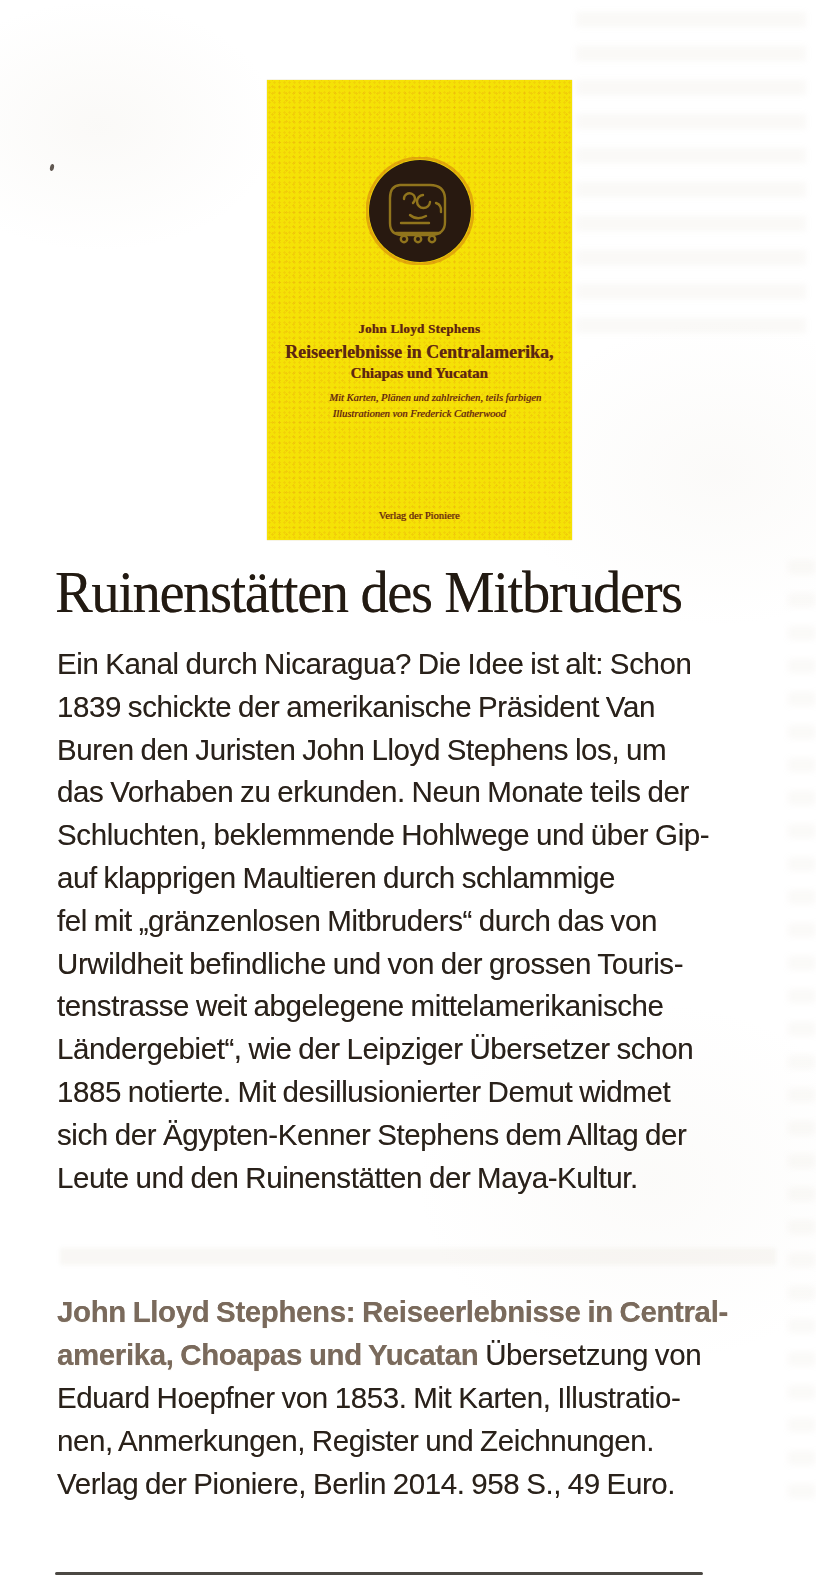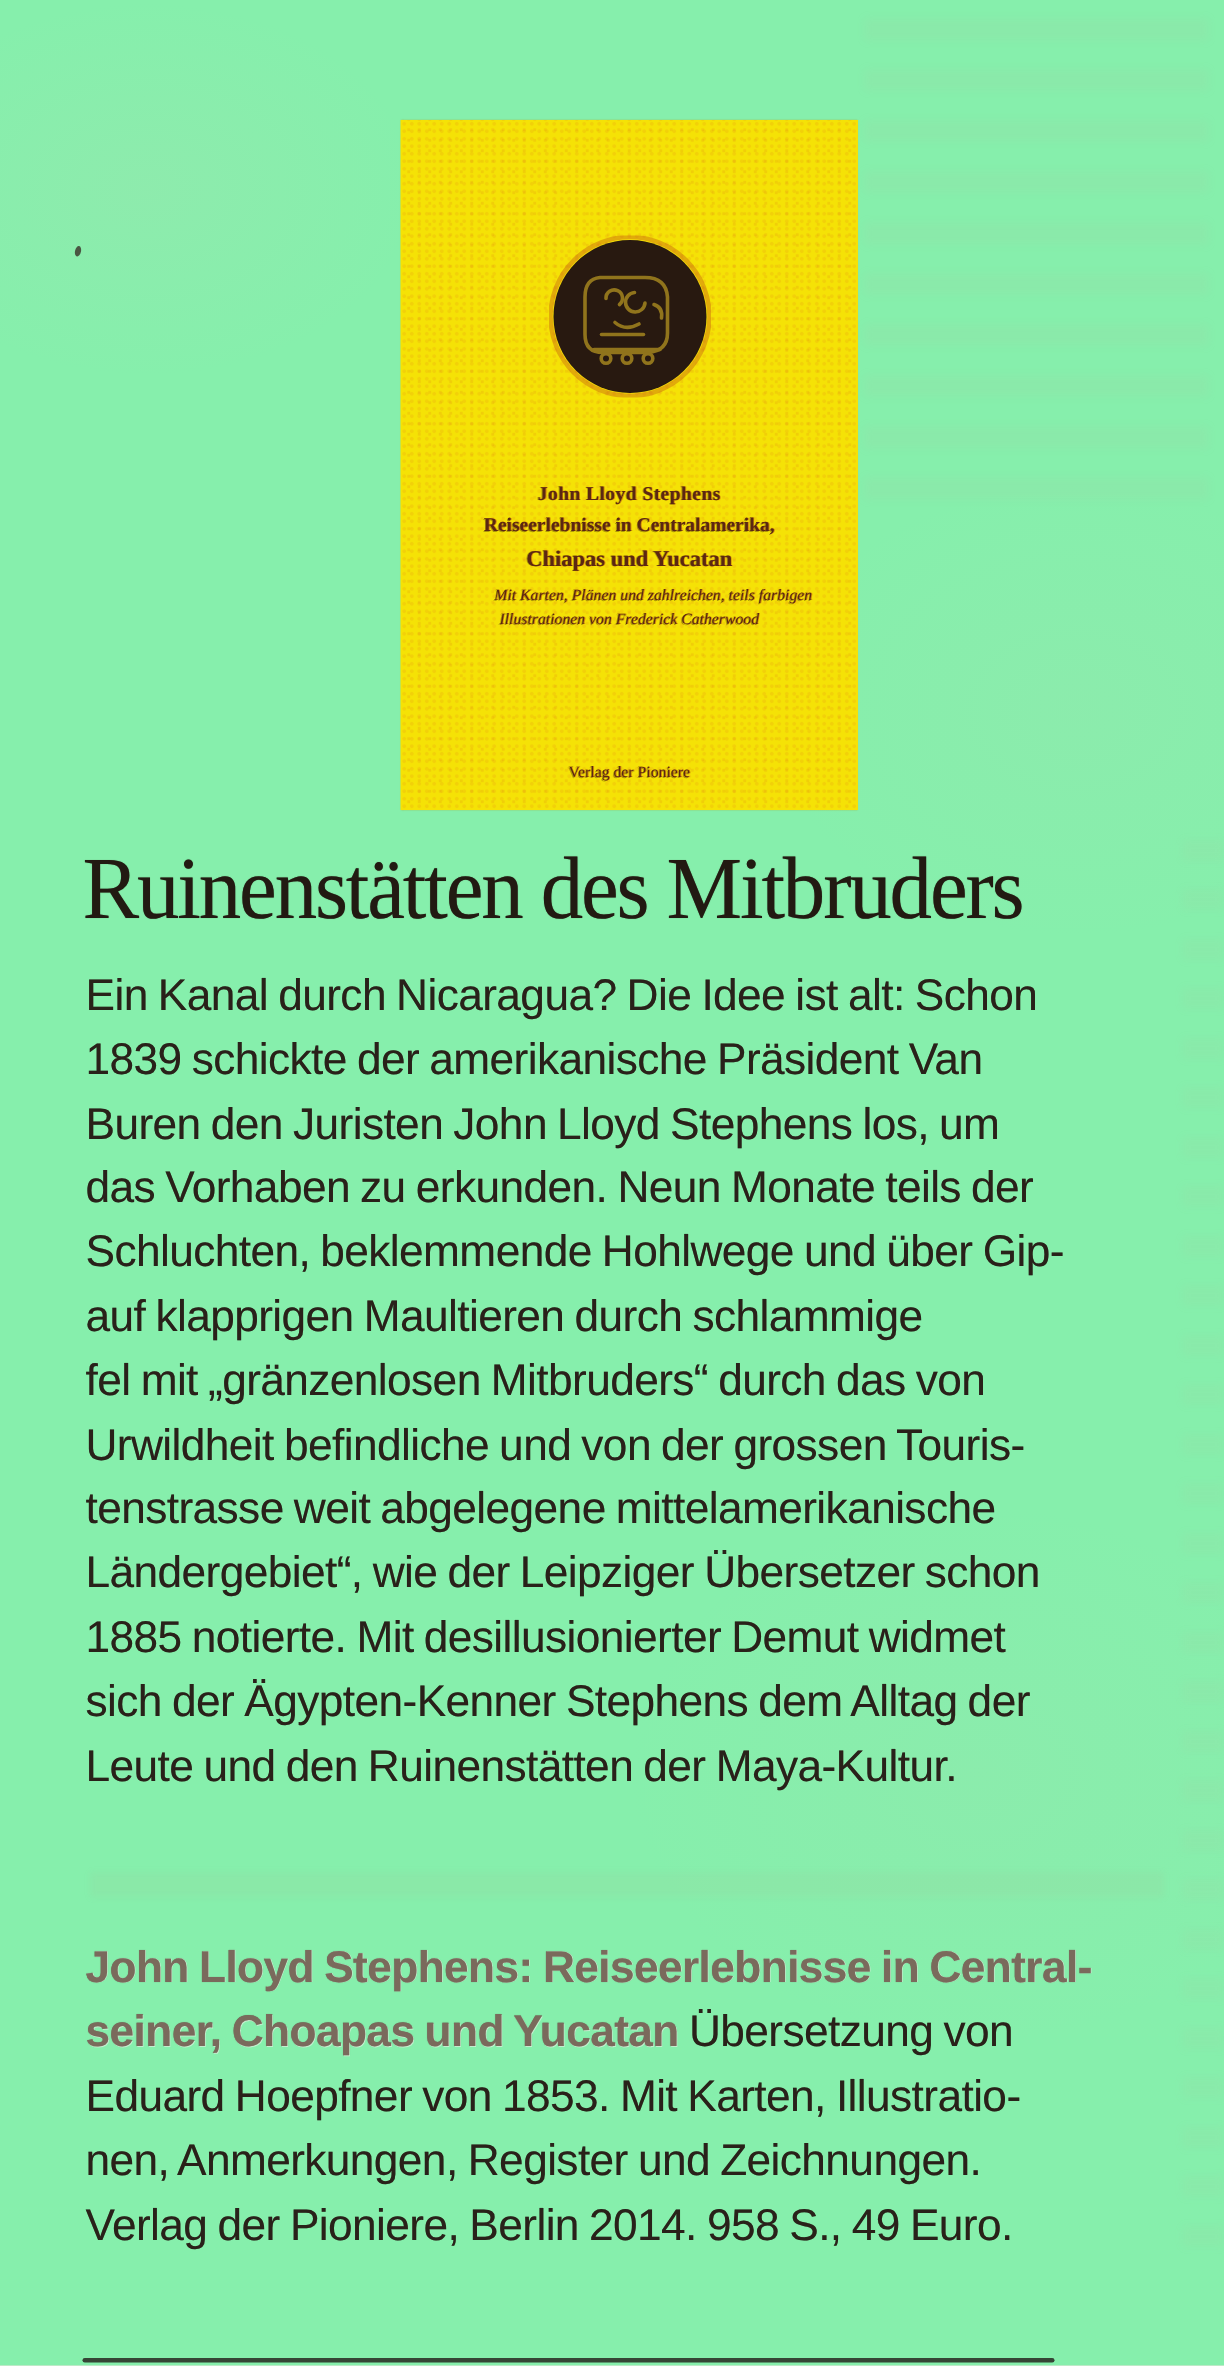--- a/index.html
+++ b/index.html
@@ -1,18 +1,18 @@
 <!DOCTYPE html>
 <html><head>
 <meta charset="utf-8">
 <style>
   html,body{margin:0;padding:0;background:#e8e5de;}
   .paper{
     position:relative;width:816px;height:1577px;margin:0 auto;
-    background:#86efac;overflow:hidden;
+    background:#ffffff;overflow:hidden;
     font-family:"Liberation Sans",sans-serif;
   }
   
   .paper::before{
     content:"";position:absolute;inset:0;pointer-events:none;
     background:
       radial-gradient(260px 180px at 12% 8%, rgba(210,200,180,.10), transparent 70%),
       radial-gradient(300px 220px at 88% 30%, rgba(205,195,175,.08), transparent 70%),
       radial-gradient(340px 260px at 80% 75%, rgba(205,195,175,.07), transparent 70%);
   }
@@ -54,21 +54,21 @@
     background-position:0 0,2px 3px;
     box-shadow:0 0 1px rgba(180,150,0,.6);
     font-family:"Liberation Serif",serif;
   }
   .emblem{position:absolute;left:99px;top:77px;width:108px;height:108px;}
   .cover-line{position:absolute;left:0;width:100%;text-align:center;
     color:#5b2712;
     text-shadow:0.6px 0 0 rgba(170,35,20,.45), -0.6px 0.4px 0 rgba(70,45,10,.4);
     white-space:nowrap;}
   .cover-author{top:241px;font-size:13px;letter-spacing:.3px;font-weight:bold;}
-  .cover-title1{top:262px;font-size:13px;font-weight:bold;}
+  .cover-title1{top:262px;font-size:18px;font-weight:bold;}
   .cover-title2{top:285px;font-size:15px;font-weight:bold;}
   .cover-sub1{top:312px;font-size:10.5px;font-style:italic;margin-left:16px;}
   .cover-sub2{top:328px;font-size:10.5px;font-style:italic;}
   .cover-pub{top:430px;font-size:10.5px;}
 
   
   .headline{
     position:absolute;left:55px;top:560px;margin:0;
     font-family:"Liberation Serif","DejaVu Serif",serif;
     font-weight:500;font-size:59px;line-height:1.1;
@@ -150,19 +150,19 @@
     <div class="bl">Urwildheit befindliche und von der grossen Touris-</div>
     <div class="bl">tenstrasse weit abgelegene mittelamerikanische</div>
     <div class="bl">Ländergebiet“, wie der Leipziger Übersetzer schon</div>
     <div class="bl">1885 notierte. Mit desillusionierter Demut widmet</div>
     <div class="bl">sich der Ägypten-Kenner Stephens dem Alltag der</div>
     <div class="bl">Leute und den Ruinenstätten der Maya-Kultur.</div>
   </div>
 
   <div class="note">
     <div class="nl"><span class="nb">John Lloyd Stephens: Reiseerlebnisse in Central-</span></div>
-    <div class="nl"><span class="nb">seiner, Choapas und Yucatan</span><span> Übersetzung von</span></div>
+    <div class="nl"><span class="nb">amerika, Choapas und Yucatan</span><span> Übersetzung von</span></div>
     <div class="nl">Eduard Hoepfner von 1853. Mit Karten, Illustratio-</div>
     <div class="nl">nen, Anmerkungen, Register und Zeichnungen.</div>
     <div class="nl">Verlag der Pioniere, Berlin 2014. 958 S., 49 Euro.</div>
   </div>
 
 </div>
 
 </body></html>

